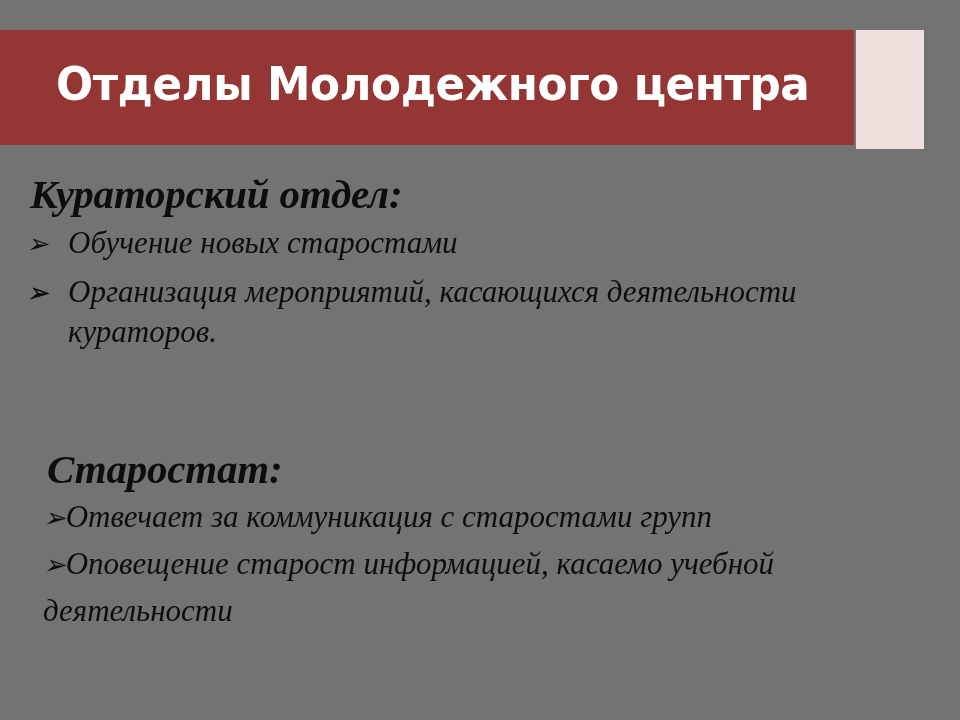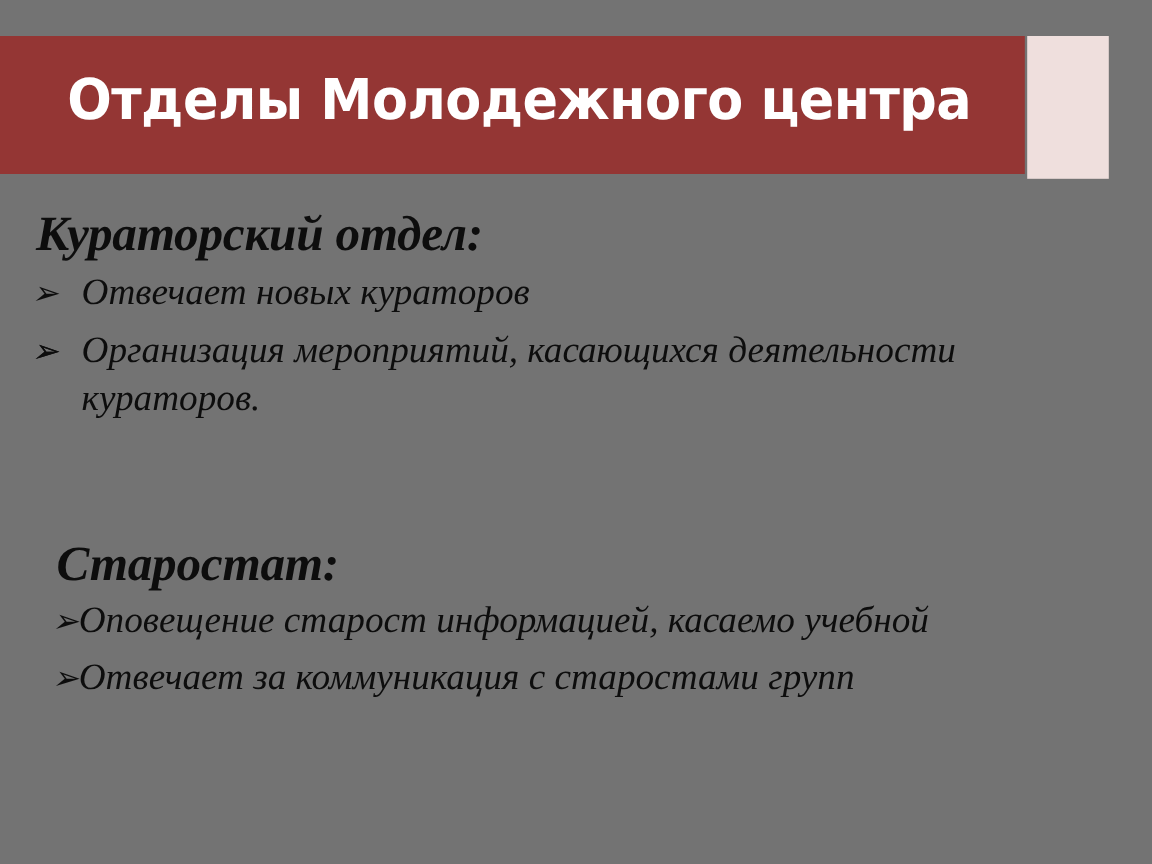--- a/index.html
+++ b/index.html
@@ -153,38 +153,39 @@
   <div class="title-text">Отделы Молодежного центра</div>
   <div class="title-accent"></div>
 
   <div class="body-area">
 
     <div class="section-one">
       <div class="heading-1">Кураторский отдел:</div>
       <ul class="bullets bullets-wide">
         <li>
           <span class="marker">➢</span>
-          <span>Отвечает новых кураторов</span>
+          <span>Обучение новых старостами</span>
         </li>
         <li>
           <span class="marker">➢</span>
         </li>
         <li>
           <span class="marker">➢</span>
           <span>Организация мероприятий, касающихся деятельности кураторов.</span>
         </li>
       </ul>
     </div>
 
     <div class="section-two">
       <div class="heading-2">Старостат:</div>
       <ul class="bullets bullets-tight">
         <li>
+          <span class="marker">➢</span><span>Отвечает за коммуникация с старостами групп</span>
+        </li>
+        <li>
           <span class="marker">➢</span><span>Оповещение старост информацией, касаемо учебной</span>
         </li>
-        <li>
-          <span class="marker">➢</span><span>Отвечает за коммуникация с старостами групп</span>
-        </li>
       </ul>
+      <div class="trailing-line">деятельности</div>
     </div>
 
   </div>
 </div>
 
 </body></html>

